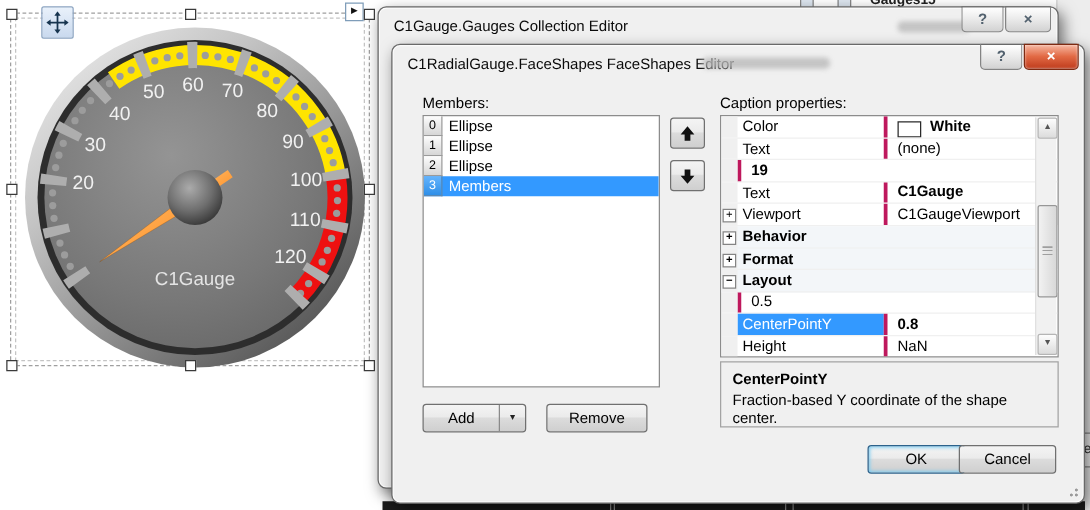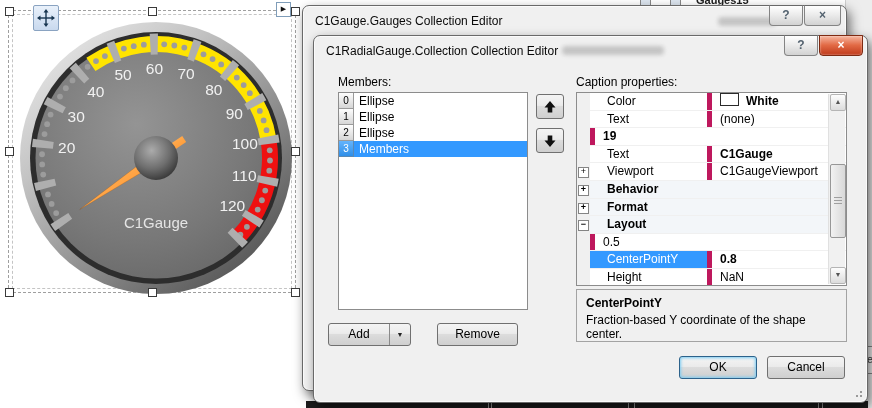--- a/index.html
+++ b/index.html
@@ -57,22 +57,22 @@
   .updown{display:flex;align-items:center;justify-content:center}
   .split{display:flex;padding:0}
   .split .main{flex:1;line-height:21px;border-right:1px solid #8a8a8a}
   .split .drop{width:20px;line-height:21px;font-size:7px;color:#222}
 
   .grid{position:absolute;background:#fff;border:1px solid #8c8c8c;box-sizing:border-box;overflow:hidden}
   .grow{display:flex;height:17.6px;box-sizing:border-box;border-bottom:1px solid #f0f0f0;font-size:12px;line-height:17px}
   .grow .margin{width:13px;background:#f0f0f0;position:relative;flex:none}
   .grow .exp{position:absolute;left:1px;top:4px;width:9px;height:9px;border:1px solid #848484;background:#fff;
       font-size:9px;line-height:7px;text-align:center;color:#000}
-  .grow .name{width:117px;flex:none;padding-left:17px;box-sizing:border-box;white-space:nowrap;overflow:hidden}
-  .grow .val{flex:1;padding-left:8px;border-left:5px solid #be185d;white-space:nowrap;overflow:hidden;display:flex;align-items:flex-start}
+  .grow .name{width:117px;flex:none;padding-left:4px;box-sizing:border-box;white-space:nowrap;overflow:hidden}
+  .grow .val{flex:1;padding-left:8px;border-left:3px solid #be185d;white-space:nowrap;overflow:hidden;display:flex;align-items:flex-end}
   .grow.cat{background:#f3f6f9;font-weight:bold}
   .grow.cat .name{width:auto;flex:1}
   .grow .name.sel{background:#3399ff;color:#fff}
   .bold{font-weight:bold}
   .swatch{display:inline-block;width:17px;height:11px;border:1px solid #2a2a2a;background:#fff;margin-right:7px;flex:none}
 
   .sbar{position:absolute;top:1px;right:1px;bottom:1px;width:17px;background:#f1f1f1;border-left:1px solid #e0e0e0;box-sizing:border-box}
   .sbtn{position:absolute;left:1px;width:14px;height:15px;border:1px solid #b5b5b5;border-radius:2px;
       background:linear-gradient(#fdfdfd,#dcdcdc);font-size:7px;color:#555;text-align:center;line-height:14px}
   .sthumb{position:absolute;left:1px;top:70px;width:14px;height:72px;border:1px solid #979797;border-radius:2px;
@@ -241,21 +241,21 @@
   <span class="smudge" style="left:415px;top:11px;width:58px"></span>
   <div class="capbtn" style="left:466px;width:34px">
     <span>?</span>
   </div>
   <div class="capbtn" style="left:501px;width:37px">
     <span>×</span>
   </div>
 </div>
 
 <div class="abs dialog dlg-inner">
-  <span class="dlg-title">C1RadialGauge.Collection Collection Editor</span>
+  <span class="dlg-title">C1RadialGauge.FaceShapes FaceShapes Editor</span>
   <span class="smudge" style="left:248px;top:10px;width:102px"></span>
   <div class="capbtn" style="left:470px;width:34px">
     <span>?</span>
   </div>
   <div class="capbtn red" style="left:505px;width:44px">
     <span>×</span>
   </div>
 
   <span class="lbl" style="left:24px;top:39px">Members:</span>
   <div class="listbox" style="left:24px;top:56px;width:190px;height:218px" id="members-list">
@@ -281,21 +281,21 @@
     <svg width="14" height="14" viewBox="0 0 14 14">
       <path d="M7 1 L12.5 7.5 H9.3 V12.5 H4.7 V7.5 H1.5 Z" fill="#111"></path>
     </svg>
   </div>
   <div class="btn updown" style="left:222px;top:92px;width:28px;height:25px">
     <svg width="14" height="14" viewBox="0 0 14 14">
       <path d="M7 13 L1.5 6.5 H4.7 V1.5 H9.3 V6.5 H12.5 Z" fill="#111"></path>
     </svg>
   </div>
 
-  <div class="btn split" style="left:14px;top:287px;width:83px;height:23px">
+  <div class="btn split" style="left:24px;top:287px;width:83px;height:23px">
     <span class="main">Add</span>
     <span class="drop">▼</span>
   </div>
   <div class="btn" style="left:123px;top:287px;width:81px;height:23px">
     <span class="bl">Remove</span>
   </div>
 
   <span class="lbl" style="left:262px;top:39px">Caption properties:</span>
   <div class="grid" style="left:262px;top:56px;width:271px;height:194px">
     <div id="prop-rows">
@@ -384,20 +384,20 @@
         <span>▼</span>
       </div>
     </div>
   </div>
 
   <div class="descbox" style="left:262px;top:253px;width:271px;height:53px">
     <div class="dt">CenterPointY</div>
     <div>Fraction-based Y coordinate of the shape center.</div>
   </div>
 
-  <div class="btn default" style="left:365px;top:320px;width:78px;height:23px">
+  <div class="btn default" style="left:380px;top:320px;width:78px;height:23px">
     <span class="bl">OK</span>
   </div>
   <div class="btn" style="left:453px;top:320px;width:78px;height:23px">
     <span class="bl">Cancel</span>
   </div>
   <div class="grip"></div>
 </div>
 
 </body></html>

